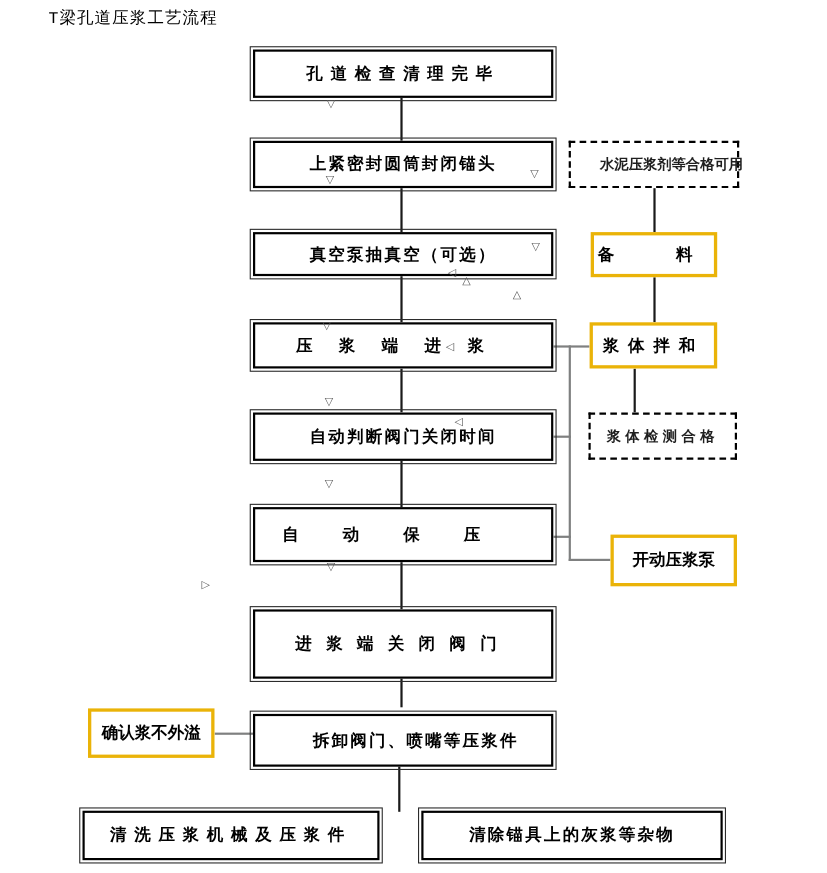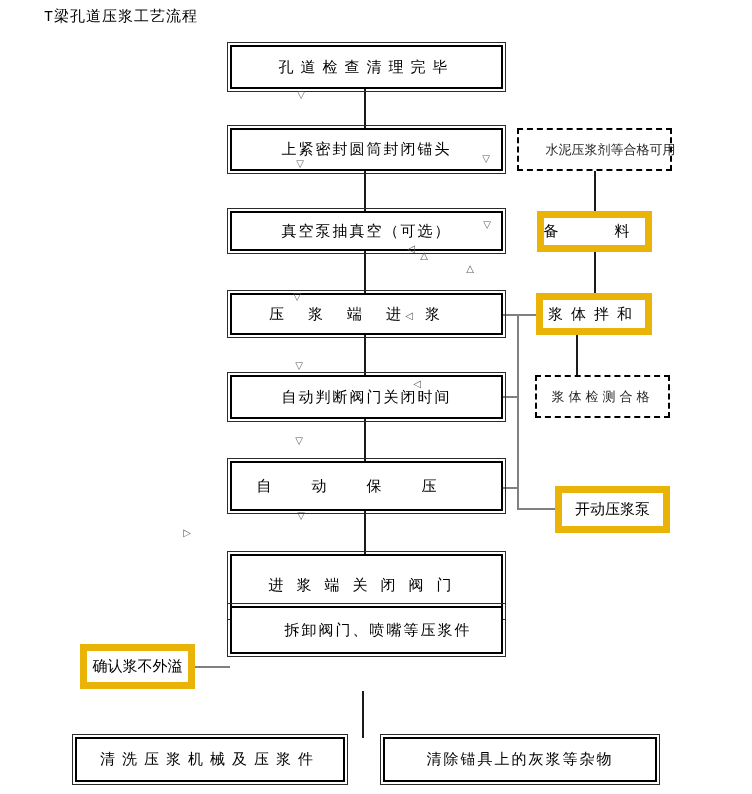--- a/index.html
+++ b/index.html
@@ -1,22 +1,22 @@
 <!DOCTYPE html>
 <html><head>
 <meta charset="utf-8">
 <style>
   html,body{margin:0;padding:0;background:#ffffff;}
   body{font-family:"Liberation Sans","DejaVu Sans",sans-serif;}
   #canvas{position:relative;width:752px;height:794px;background:#fff;overflow:hidden;}
   .title{position:absolute;left:44px;top:7px;font-size:15px;color:#000;letter-spacing:1px;font-family:Liberation Mono, monospace;}
   .box{position:absolute;background:#fff;display:flex;align-items:center;justify-content:center;
-       font-weight:normal;font-size:15px;color:#000;box-sizing:border-box;text-align:center;white-space:nowrap;}
+       font-weight:bold;font-size:15px;color:#000;box-sizing:border-box;text-align:center;white-space:nowrap;}
   .double{border:2px solid #000;outline:1px solid #2b2b2b;outline-offset:2px;}
-  .thick{border:7px solid #eab308;}
+  .thick{border:3px solid #eab308;}
   .dashdot{border:2px dashed #000;font-size:13px;color:#1f1f1f;}
   .hline{position:absolute;height:2px;}
   .vline{position:absolute;width:2px;}
   .dark{background:#1a1a1a;}
   .gray{background:#7f8080;}
   .mk{position:absolute;font-size:10px;color:#595959;transform:translate(-50%,-50%);line-height:1;}
   
   .ls2{letter-spacing:2px;}
   .ls6{letter-spacing:7px;}
   .ls8{letter-spacing:8px;}
@@ -53,21 +53,21 @@
   <div class="hline gray" style="left:517px;top:508px;width:38px;"></div>
   <div class="hline gray" style="left:195px;top:666px;width:35px;"></div>
 
   <div class="box double ls6" style="left:230px;top:45px;width:273px;height:44px;">孔道检查清理完毕</div>
   <div class="box double ls2" style="left:230px;top:211px;width:273px;height:40px;">真空泵抽真空（可选）</div>
   <div class="box double ls2" style="left:230px;top:128px;width:273px;height:43px;">上紧密封圆筒封闭锚头</div>
   <div class="box double ls24" style="left:230px;top:293px;width:273px;height:42px;">压浆端进浆</div>
   <div class="box double ls2" style="left:230px;top:375px;width:273px;height:44px;">自动判断阀门关闭时间</div>
   <div class="box double ls40" style="left:230px;top:461px;width:273px;height:50px;">自动保压</div>
   <div class="box double ls13" style="left:230px;top:554px;width:273px;height:63px;">进浆端关闭阀门</div>
-  <div class="box double ls2" style="left:230px;top:606px;width:273px;height:48px;padding-left:23px;">拆卸阀门、喷嘴等压浆件</div>
+  <div class="box double ls2" style="left:230px;top:649px;width:273px;height:48px;padding-left:23px;">拆卸阀门、喷嘴等压浆件</div>
 
   <div class="box dashdot" style="left:517px;top:128px;width:155px;height:43px;padding-left:32px;">水泥压浆剂等合格可用</div>
   <div class="box thick ls56" style="left:537px;top:211px;width:115px;height:41px;padding-left:40px;">备料</div>
   <div class="box thick ls8" style="left:536px;top:293px;width:116px;height:42px;">浆体拌和</div>
   <div class="box dashdot ls4" style="left:535px;top:375px;width:135px;height:43px;">浆体检测合格</div>
   <div class="box thick" style="left:555px;top:486px;width:115px;height:47px;">开动压浆泵</div>
 
   <div class="box thick" style="left:80px;top:644px;width:115px;height:45px;">确认浆不外溢</div>
 
   <div class="box double ls6" style="left:75px;top:737px;width:270px;height:45px;">清洗压浆机械及压浆件</div>

